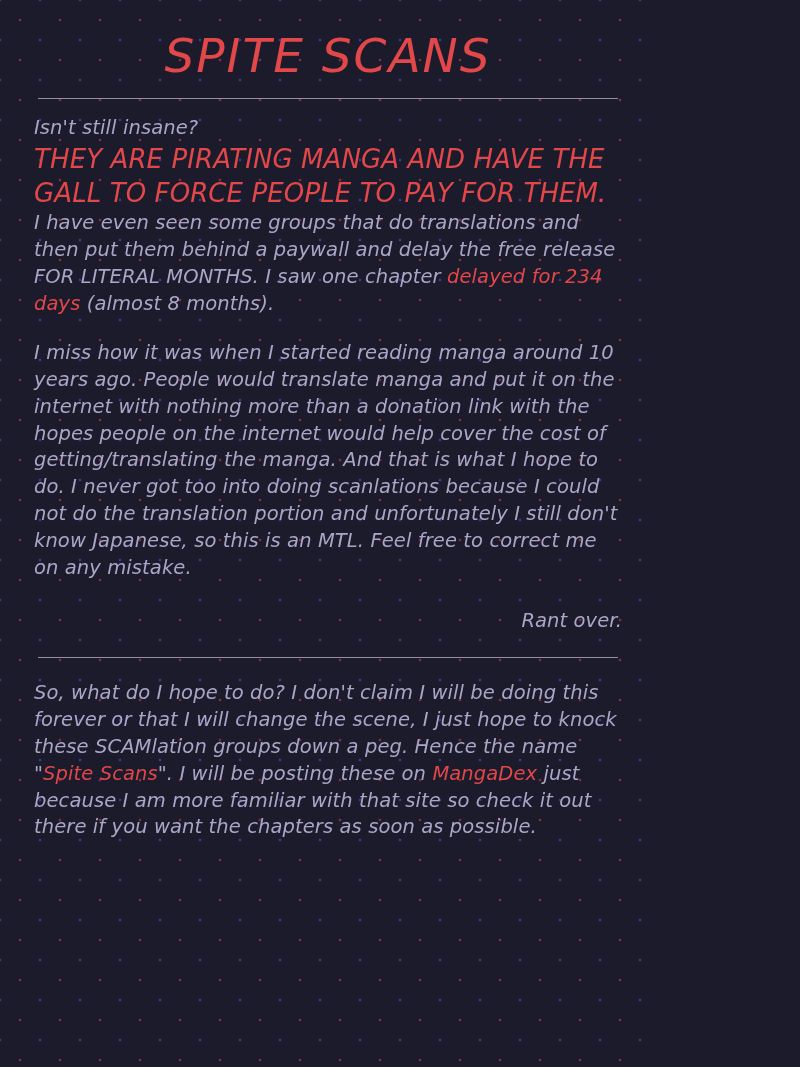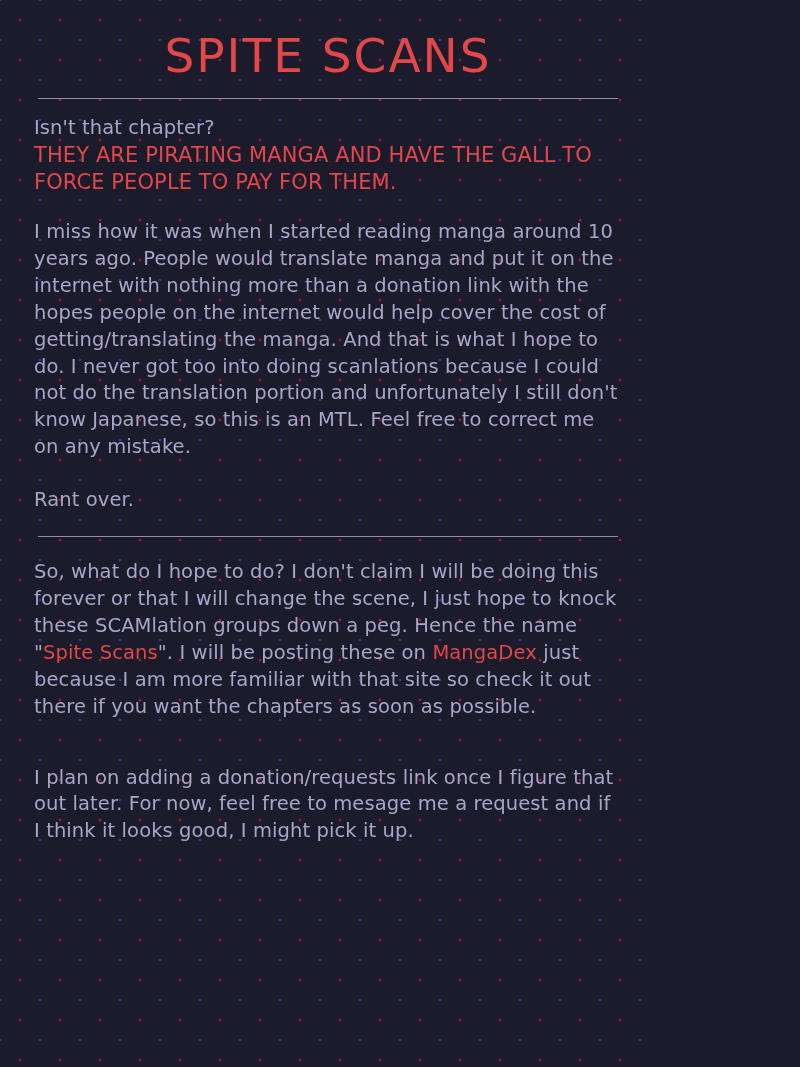--- a/index.html
+++ b/index.html
@@ -18,20 +18,21 @@
     width: 656px;
     height: 1067px;
     box-sizing: border-box;
     background-color: #1b1b2b;
     background-image:
       radial-gradient(circle, rgba(220,60,70,0.55) 1.5px, rgba(0,0,0,0) 1.6px),
       radial-gradient(circle, rgba(70,90,220,0.55) 1.5px, rgba(0,0,0,0) 1.6px);
     background-size: 40px 40px, 40px 40px;
     background-position: 0px 0px, 20px 20px;
     padding: 18px 34px 10px 34px;
+    font-style: italic;
   }
   .title {
     text-align: center;
     color: #e2474a;
     font-size: 47px;
     letter-spacing: 2px;
     line-height: 1.1;
     margin: 12px 0 16px 0;
     font-weight: 400;
     font-family: "DejaVu Sans", sans-serif;
@@ -51,63 +52,65 @@
     letter-spacing: 0.1px;
   }
   .para {
     margin: 0 0 0 0;
   }
   .gap {
     height: 22px;
   }
   .shout {
     color: #e2474a;
-    font-size: 21px;
+    font-size: 26px;
     line-height: 1.32;
     display: block;
   }
   .hl {
     color: #e2474a;
   }
   .center {
-    text-align: left;
+    text-align: right;
   }
   .rant {
     margin: 26px 0 4px 0;
   }
 </style>
 </head>
 <body>
 
 <div class="page">
 
   <div class="title">SPITE SCANS</div>
 
   <div class="rule"></div>
 
   <div class="body-text">
 
 
-    <p class="para">Isn't that chapter?</p>
+    <p class="para">Isn't still insane?</p>
 
     <p class="para shout">THEY ARE PIRATING MANGA AND HAVE THE GALL TO FORCE PEOPLE TO PAY FOR THEM.</p>
 
+    <p class="para">
+      <span>I have even seen some groups that do translations and then put them behind a paywall and delay the free release FOR LITERAL MONTHS. I saw one chapter </span><span class="hl">delayed for 234 days</span><span> (almost 8 months).</span>
+    </p>
 
 
     <div class="gap"></div>
 
     <p class="para">I miss how it was when I started reading manga around 10 years ago. People would translate manga and put it on the internet with nothing more than a donation link with the hopes people on the internet would help cover the cost of getting/translating the manga. And that is what I hope to do. I never got too into doing scanlations because I could not do the translation portion and unfortunately I still don't know Japanese, so this is an MTL. Feel free to correct me on any mistake.</p>
 
     <p class="para center rant">Rant over.</p>
 
     <div class="rule mid"></div>
 
     <p class="para">
       <span>So, what do I hope to do? I don't claim I will be doing this forever or that I will change the scene, I just hope to knock these SCAMlation groups down a peg. Hence the name "</span><span class="hl">Spite Scans</span><span>". I will be posting these on </span><span class="hl">MangaDex</span><span> just because I am more familiar with that site so check it out there if you want the chapters as soon as possible.</span>
     </p>
 
     <div class="gap"></div>
     <div class="gap"></div>
 
-    <p class="para">I plan on adding a donation/requests link once I figure that out later. For now, feel free to mesage me a request and if I think it looks good, I might pick it up.</p>
 
   </div>
 </div>
 
 </body></html>

